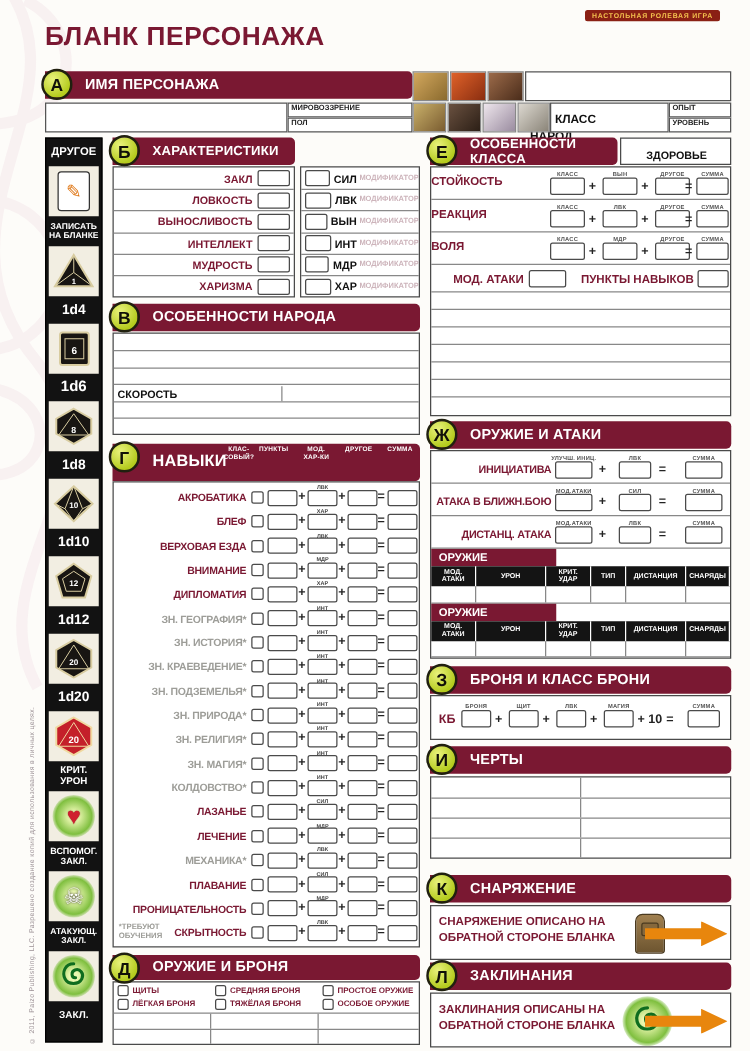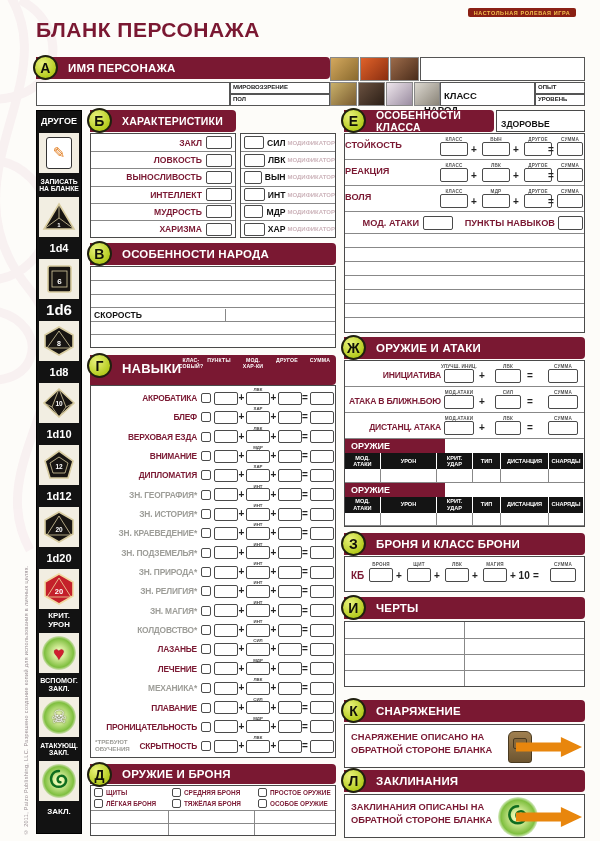--- a/index.html
+++ b/index.html
@@ -108,21 +108,21 @@
   .d-item { display:flex; align-items:center; gap:3px; }
   .d-item .chk { width:9px; height:9px; }
   .d-item span:last-child { font-size:6.4px; font-weight:bold; color:#7a1832; }
   .d-empty { display:grid; grid-template-columns:78px 86px 1fr; height:12.5px; border-top:1px solid #888; }
   .d-empty span { border-right:1px solid #888; } .d-empty span:last-child { border-right:none; }
   
   #secE { left:344px; top:110px; width:241px; }
   #secE .heads { display:flex; }
   #secE .h1 { width:150px; flex:none; }
   #secE .hp { flex:1; background:#fff; border:1.5px solid #4a4a4a; margin-left:2px;
-    font-size:8.6px; font-weight:bold; display:flex; align-items:flex-end; padding:0 0 2px 4px; }
+    font-size:8.6px; font-weight:bold; display:flex; align-items:flex-end; padding:0 0 2px 20px; }
   #secE .tbl { border:1.5px solid #4a4a4a; background:#fff; margin-top:1px; }
   .e-row { position:relative; height:26px; border-bottom:1px solid #888; }
   .e-label { position:absolute; left:0; top:6px; width:92px; text-align:left;
     font-size:9.2px; font-weight:bold; color:#7a1832; }
   .e-b { position:absolute; top:8px; height:14px; width:28px; }
   .e-t { position:absolute; top:2.5px; width:28px; text-align:center; }
   .e-b1{left:95px;} .e-b2{left:137px;} .e-b3{left:179px;} .e-b4{left:212px;width:26px;}
   .e-t1{left:95px;} .e-t2{left:137px;} .e-t3{left:179px;} .e-t4{left:212px;width:26px;}
   .e-p1{position:absolute;left:126px;top:10px;} .e-p2{position:absolute;left:168px;top:10px;}
   .e-eq{position:absolute;left:203px;top:10px;}
@@ -257,21 +257,21 @@
   </div>
   <div class="lg-label" style="height:22px;font-size:11px;">1d4</div>
 
   <div class="lg-icon" style="height:40px;">
     <svg width="34" height="32" viewBox="0 0 34 32">
         <rect x="6" y="3" width="23" height="26" rx="2" fill="#181512" stroke="#d8cca0" stroke-width="1.6"></rect>
         <rect x="10" y="8" width="15" height="16" fill="none" stroke="#d8cca0" stroke-width=".8"></rect>
         <text x="17.5" y="20.5" font-size="8" fill="#fff" text-anchor="middle" font-weight="bold">6</text>
       </svg>
   </div>
-  <div class="lg-label" style="height:22px;font-size:15px;">1d6</div>
+  <div class="lg-label" style="height:22px;font-size:12px;">1d6</div>
 
   <div class="lg-icon" style="height:40px;">
     <svg width="34" height="32" viewBox="0 0 34 32">
         <polygon points="17,2 31,10 31,22 17,30 3,22 3,10" fill="#181512" stroke="#d8cca0" stroke-width="1.6"></polygon>
         <polygon points="17,6 29,23 5,23" fill="none" stroke="#d8cca0" stroke-width=".8"></polygon>
         <text x="17" y="21" font-size="7" fill="#fff" text-anchor="middle" font-weight="bold">8</text>
       </svg>
   </div>
   <div class="lg-label" style="height:22px;font-size:11px;">1d8</div>
 

